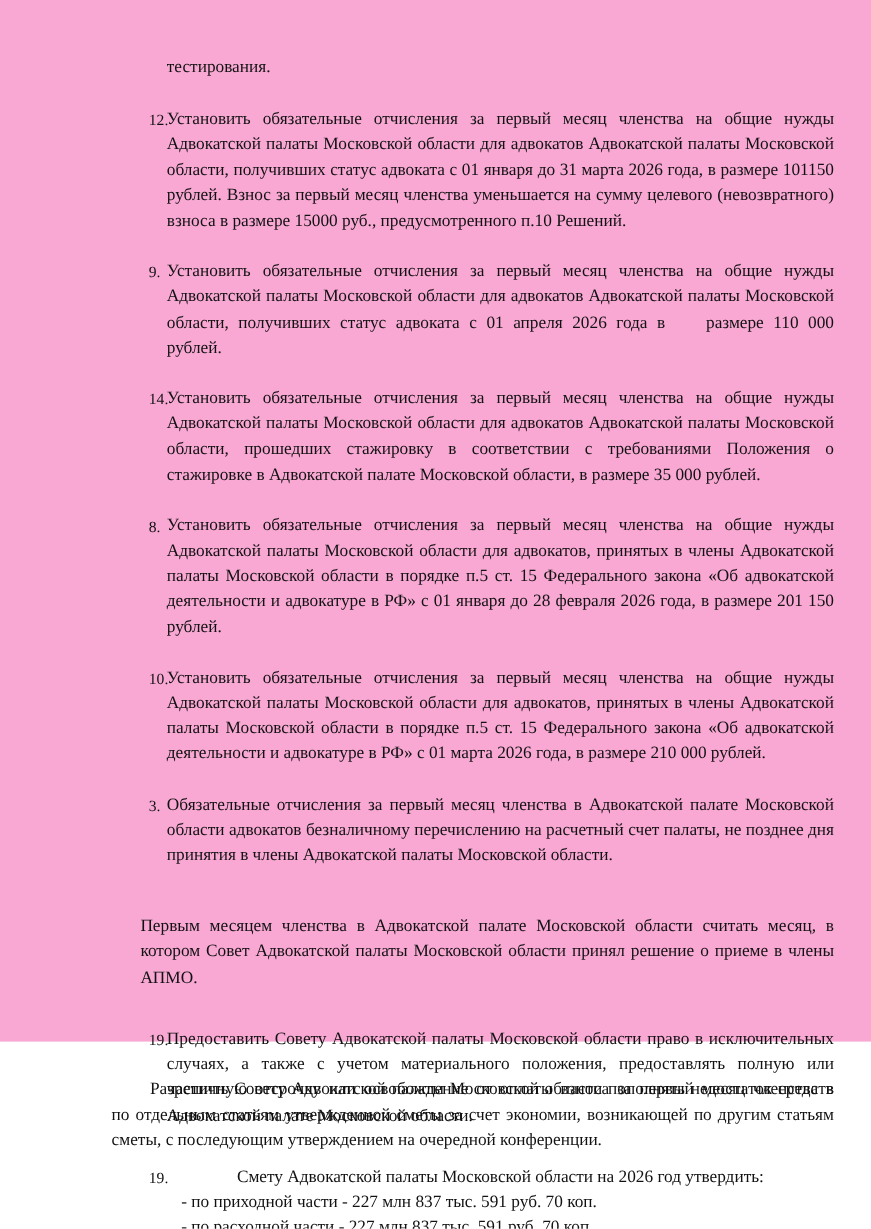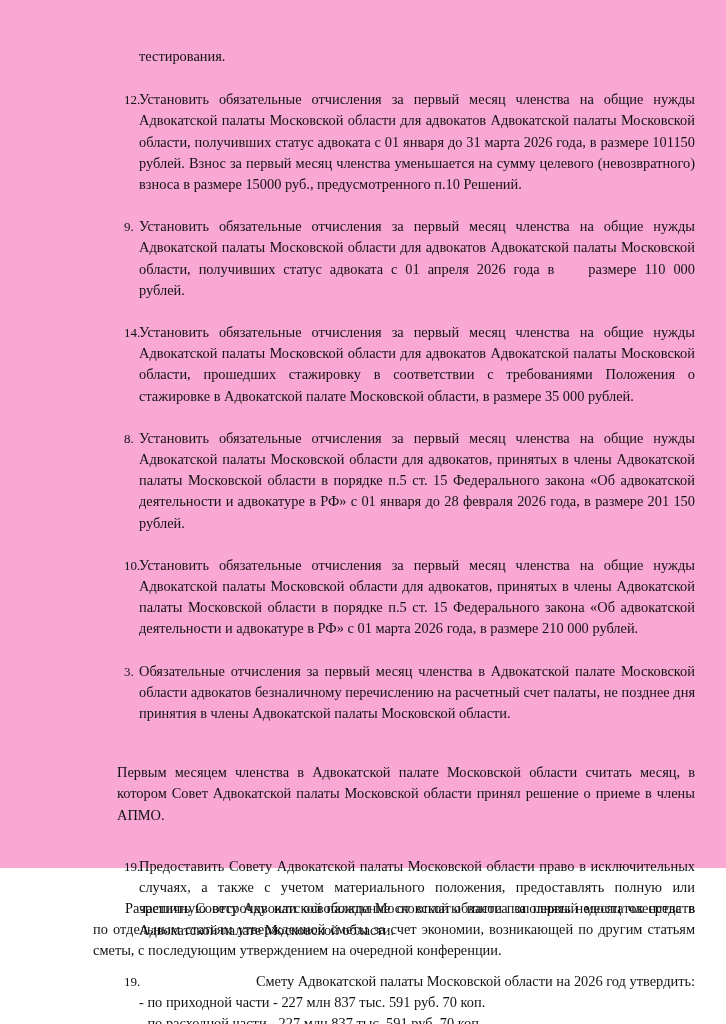--- a/index.html
+++ b/index.html
@@ -78,20 +78,21 @@
     font-size: 14.4px;
     line-height: 21.2px;
     text-align: justify;
     text-justify: inter-word;
   }
   .sub-para.spaced { margin-top: 38px; margin-left: 24px; }
 
   
   .dash-line {
     display: block;
+    margin-left: 12px;
     text-align: left;
   }
 
   
   .closing-para {
     position: absolute;
     left: 0px;
     top: 898px;
     width: 602px;
     margin: 0;
@@ -153,21 +154,21 @@
 
     <ol class="clauses">
 
       <li class="clause gap-before-xl">
         <span class="num">19.</span>
         <span class="clause-text">Предоставить Совету Адвокатской палаты Московской области право в исключительных случаях, а также с учетом материального положения, предоставлять полную или частичную отсрочку или освобождение от оплаты взноса за первый месяц членства в Адвокатской палате Московской области.</span>
       </li>
 
       <li class="clause gap-before-xl">
         <span class="num">19.</span>
-        <span class="clause-text" style="text-align:right;">Смету Адвокатской палаты Московской области на 2026 год утвердить:</span>
+        <span class="clause-text" style="text-align:center;">Смету Адвокатской палаты Московской области на 2026 год утвердить:</span>
         <span class="dash-line">- по приходной части - 227 млн 837 тыс. 591 руб. 70 коп.</span>
         <span class="dash-line">- по расходной части - 227 млн 837 тыс. 591 руб. 70 коп.</span>
       </li>
     </ol>
 
   </div>
 
   <p class="closing-para" style="left:93px;">Разрешить Совету Адвокатской палаты Московской области пополнять недостаток средств по отдельным статьям утвержденной сметы за счет экономии, возникающей по другим статьям сметы, с последующим утверждением на очередной конференции.</p>
 </div>
 

